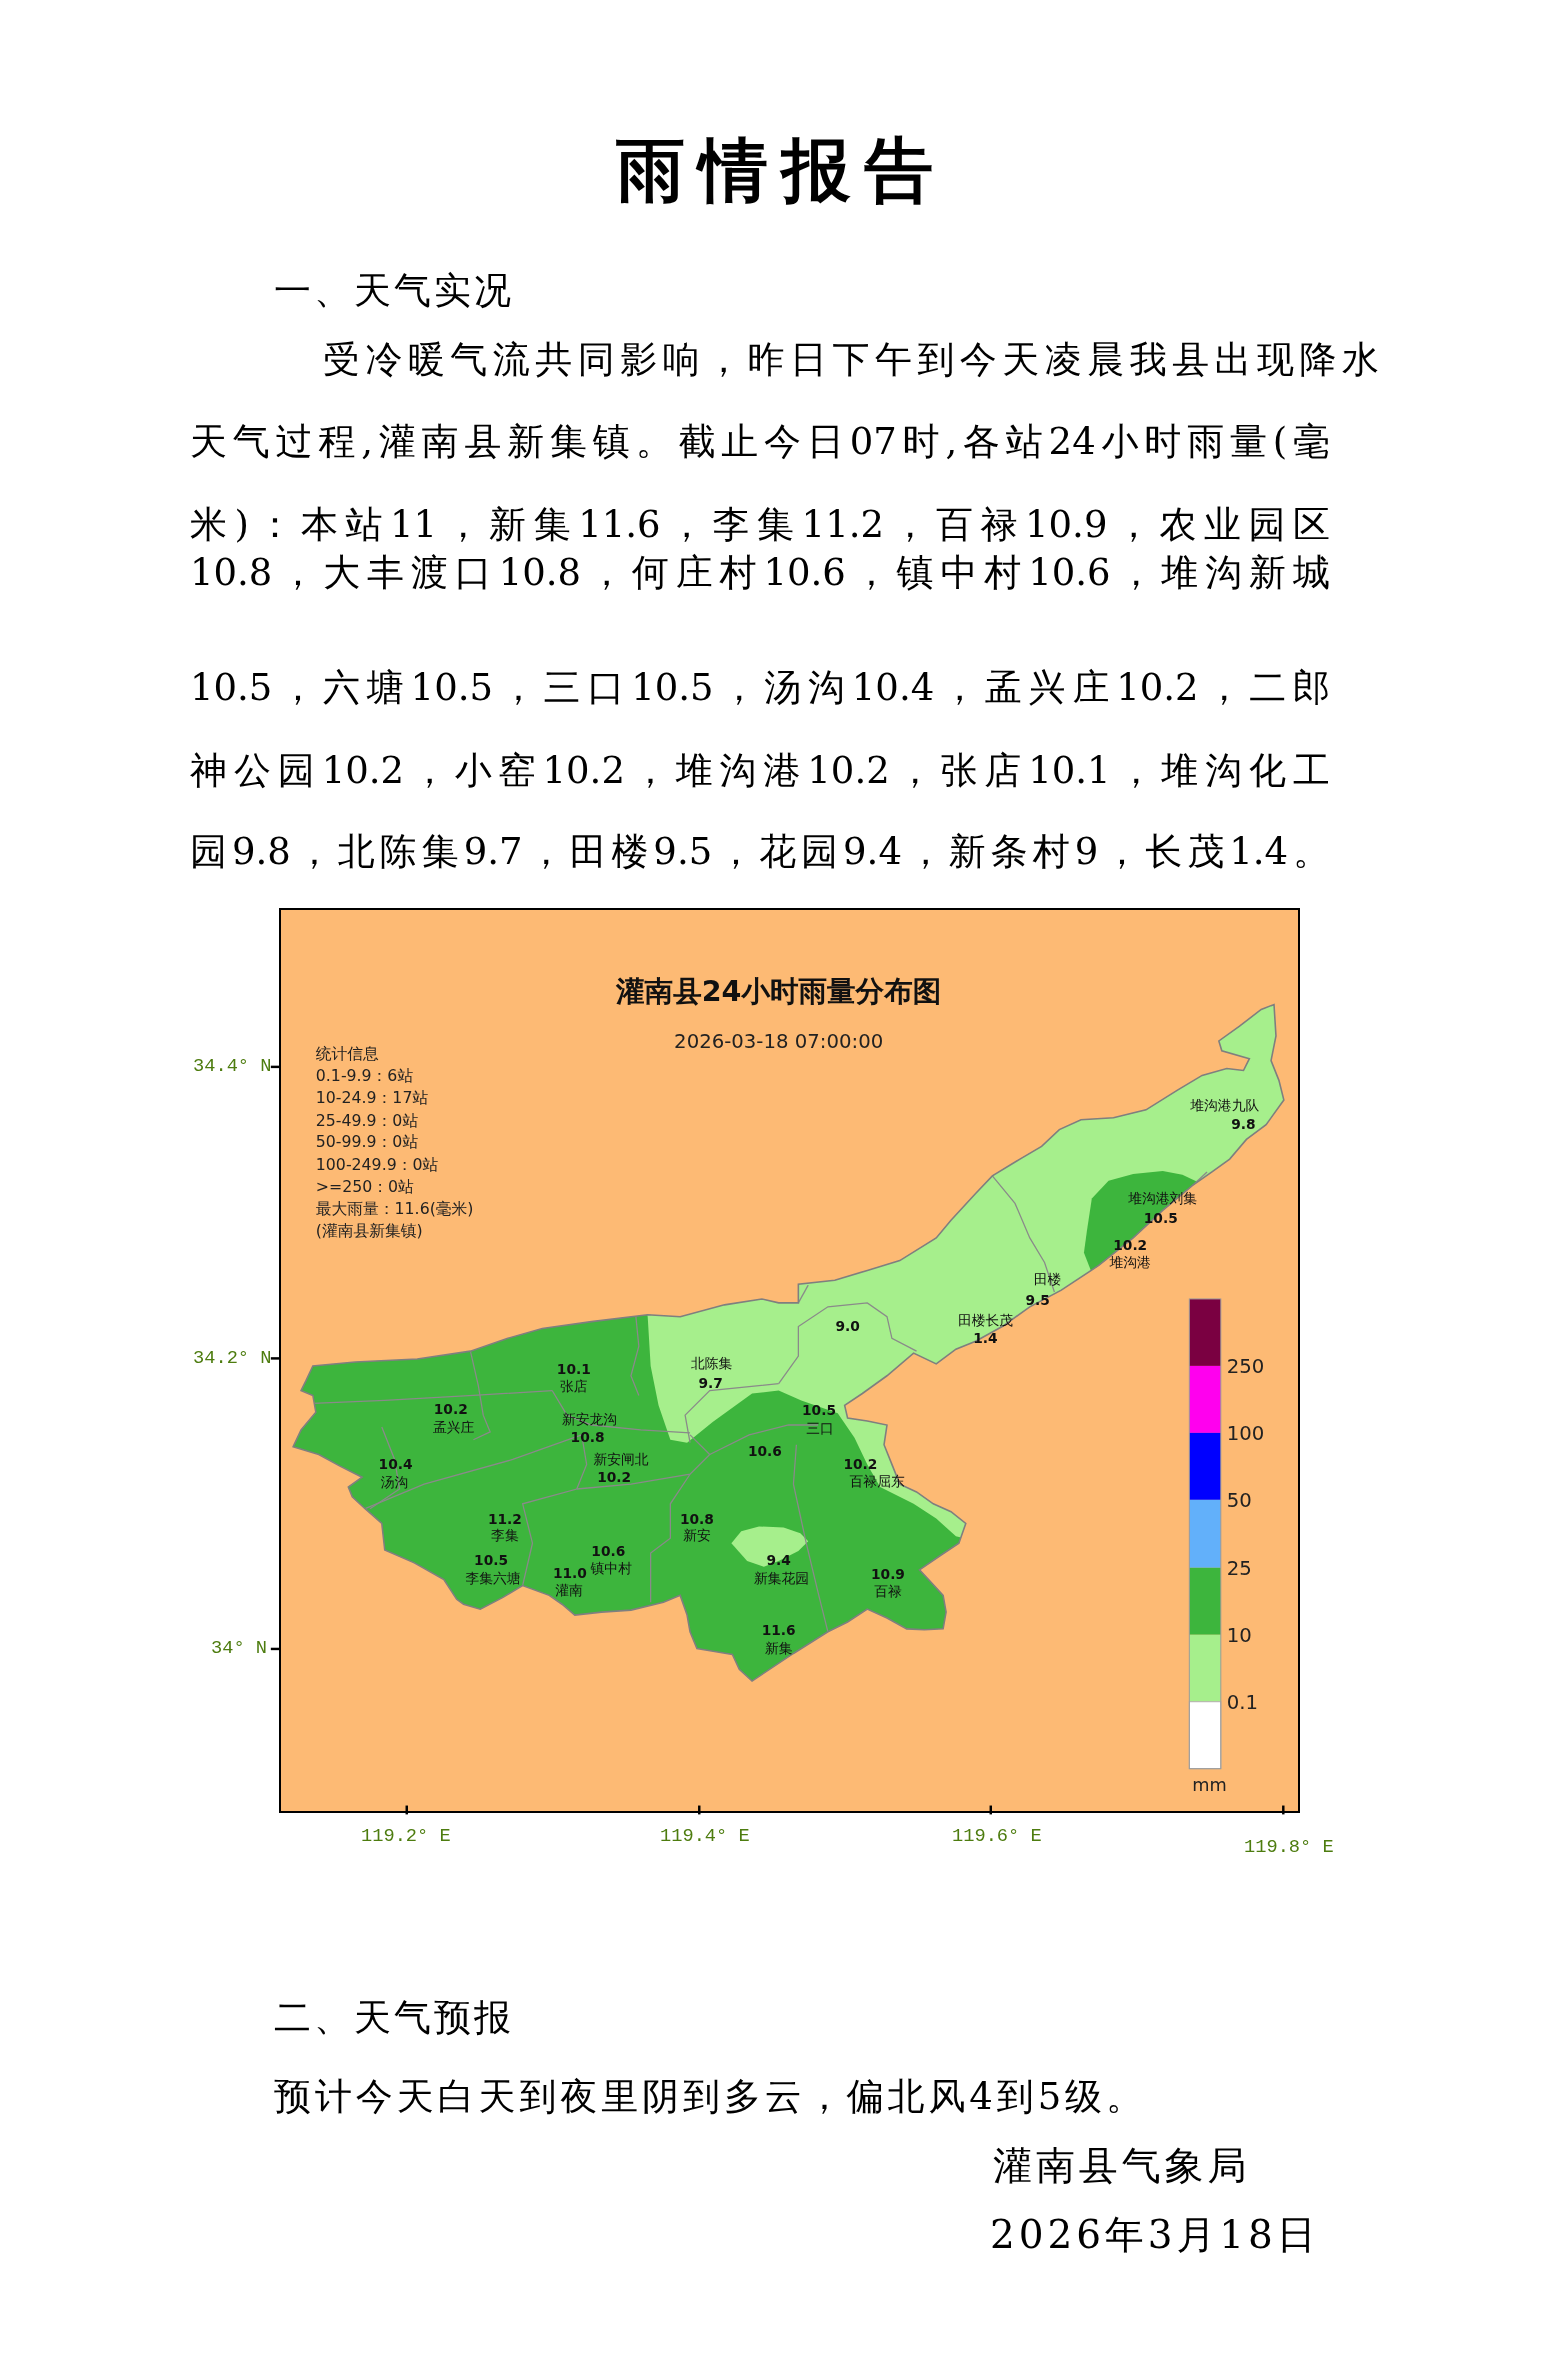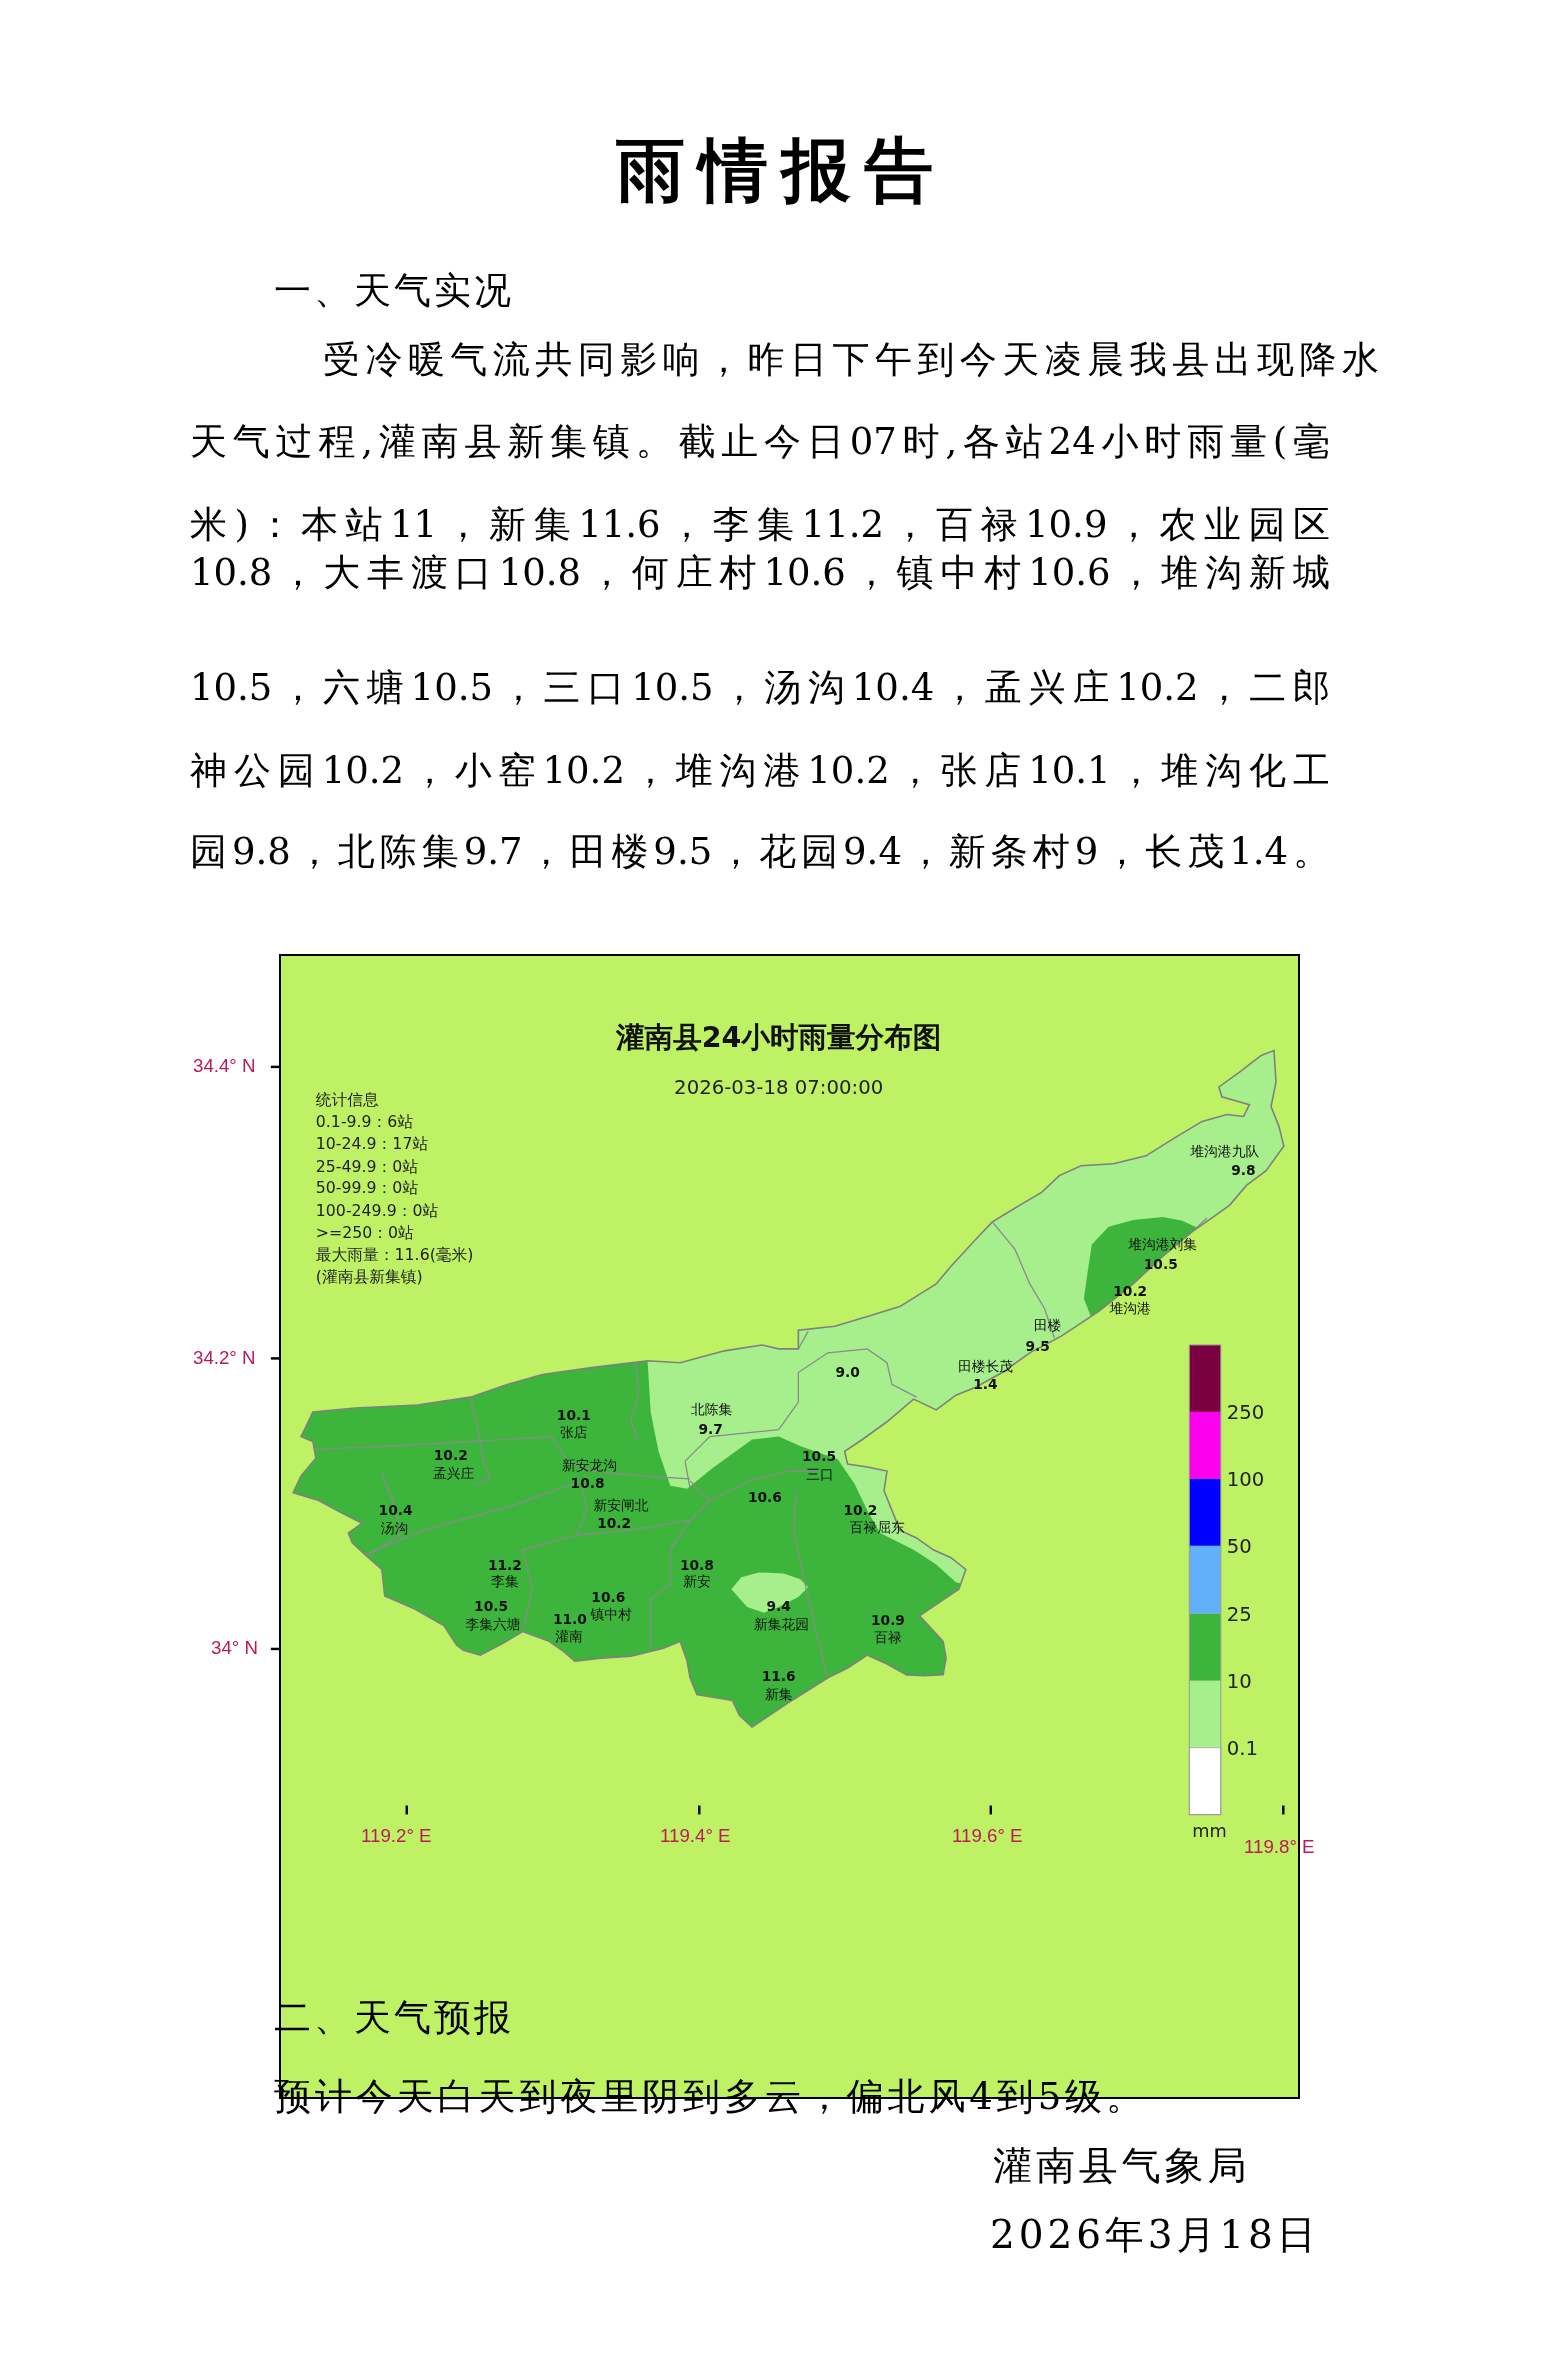--- a/index.html
+++ b/index.html
@@ -7,23 +7,23 @@
          font-family: "DejaVu Serif", "Liberation Serif", serif; color: #000; }
   .abs { position: absolute; white-space: nowrap; }
   .doc-title { left: 0; width: 1563px; top: 116px; text-align: center;
                font-family: "DejaVu Sans", sans-serif; font-weight: bold;
                font-size: 69px; letter-spacing: 13.8px; line-height: 108px; }
   .section-heading { font-size: 37px; line-height: 49px; letter-spacing: 3px; }
   .para-line { left: 190px; width: 1140px; font-size: 37px; line-height: 49px;
                display: flex; justify-content: space-between; }
   .first-line { left: 288px; width: 1056px; margin-left: 35px; }
   .justify { text-align: justify; text-align-last: justify; }
-  .map-frame { position: absolute; left: 279px; top: 954px; width: 1021px; height: 1145px;
-               border: 2.5px solid #000; box-sizing: border-box; background: #bef264; }
-  .axis-label { font-family: Liberation Sans, sans-serif; font-size: 18.7px; color: #be185d; }
+  .map-frame { position: absolute; left: 279px; top: 908px; width: 1021px; height: 905px;
+               border: 2.5px solid #000; box-sizing: border-box; background: #fdba74; }
+  .axis-label { font-family: Liberation Mono, monospace; font-size: 18.7px; color: #4d7c0f; }
   .sig { font-size: 39px; line-height: 49px; letter-spacing: 3.9px; }
   svg text { font-family: "DejaVu Sans", sans-serif; }
 </style>
 </head>
 <body>
 
 <div class="abs doc-title">雨情报告</div>
 
 <div class="abs section-heading" style="left:274px; top:266px;">一、天气实况</div>
 

